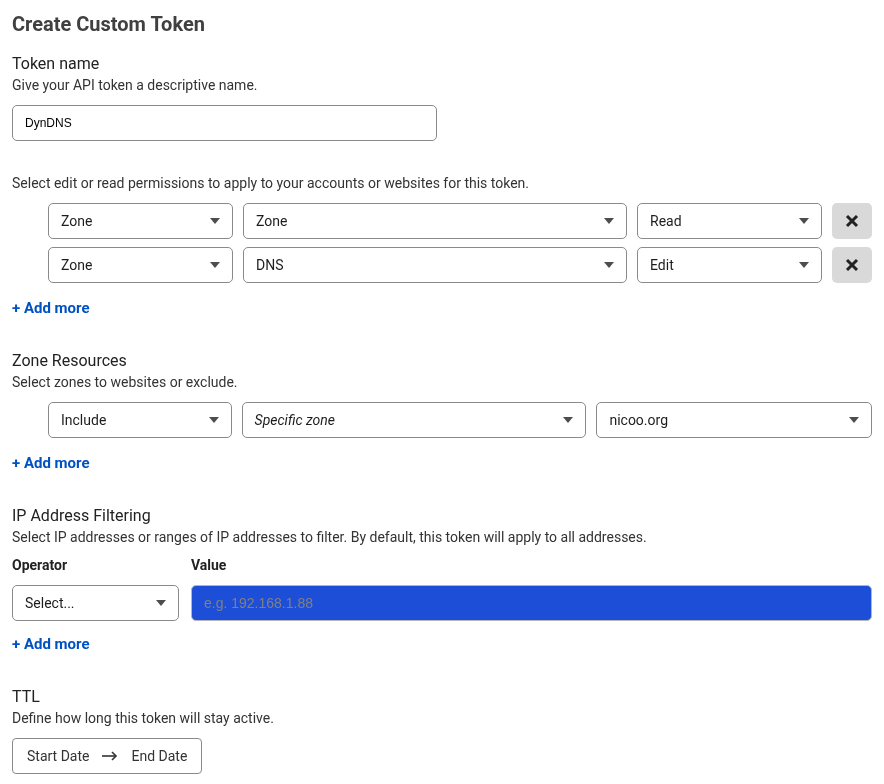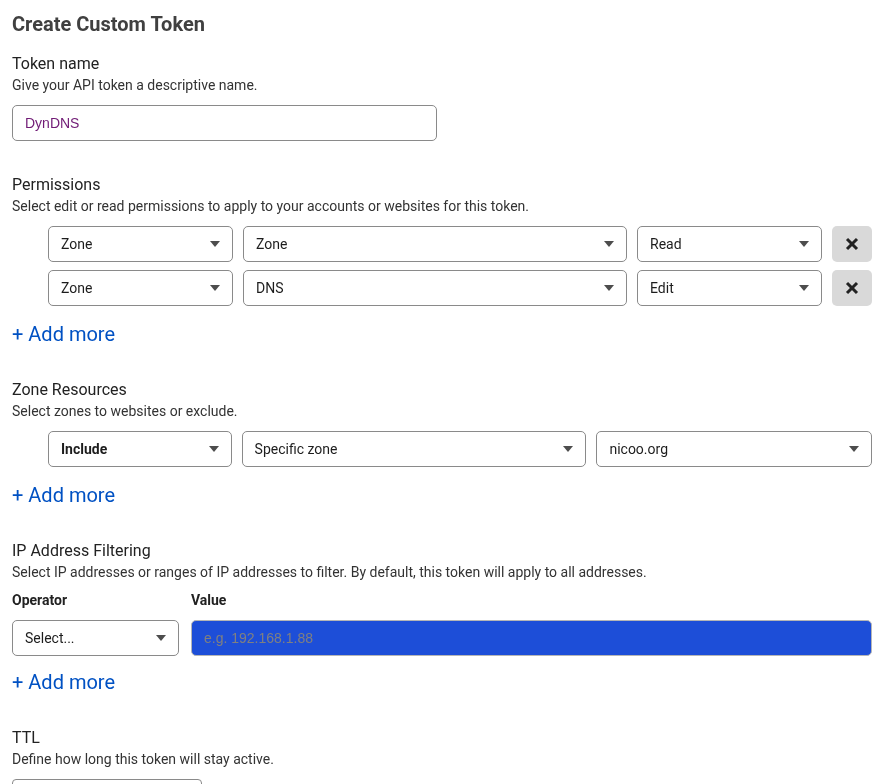--- a/index.html
+++ b/index.html
@@ -43,21 +43,21 @@
       font-size: 14px;
       color: #1d1d1d;
       background: #fff;
       display: flex;
       align-items: center;
       justify-content: space-between;
       cursor: pointer;
     }
     .text-input { width: 425px; cursor: text; }
     .text-input input {
-      border: none; outline: none; font-size: 14px; width: 100%; color:#701a75; background: transparent;
+      border: none; outline: none; font-size: 12px; width: 100%; color:#000000; background: transparent;
     }
     .select-box .caret {
       width: 0; height: 0;
       border-left: 5px solid transparent;
       border-right: 5px solid transparent;
       border-top: 6px solid #4d4d4d;
       margin-left: 8px;
       flex-shrink: 0;
     }
     .row { display: flex; gap: 10px; margin-bottom: 8px; align-items: center; padding-left: 36px; }
@@ -68,29 +68,29 @@
       width: 40px; height: 36px;
       background: #d9d9d9;
       border-radius: 5px;
       display: flex; align-items: center; justify-content: center;
       cursor: pointer;
       flex-shrink: 0;
     }
     .remove-btn svg { width: 14px; height: 14px; stroke: #222; stroke-width: 3; }
     .add-more {
       color: #0051c3;
-      font-size: 20px;
-      font-weight: 400;
+      font-size: 15px;
+      font-weight: 700;
       cursor: pointer;
       margin-top: 8px;
       display: inline-block;
     }
     
-    .zr-col-mode { width: 199px; font-weight: bold; }
-    .zr-col-scope { width: 376px; }
+    .zr-col-mode { width: 199px; }
+    .zr-col-scope { width: 376px; font-style: italic; }
     .zr-col-zone { width: 300px; }
     
     .ip-cols { display: flex; gap: 12px; }
     .ip-op { width: 167px; }
     .ip-val { flex: 1; }
     .ip-val-input {
       height: 36px;
       border: 1px solid #b6b6b6;
       border-radius: 5px;
       padding: 0 12px;
@@ -122,21 +122,20 @@
 
 <div class="section">
   <div class="section-heading">Token name</div>
   <div class="section-desc">Give your API token a descriptive name.</div>
   <div class="text-input">
     <input type="text" value="DynDNS" style="">
   </div>
 </div>
 
 <div class="section">
-  <div class="section-heading">Permissions</div>
   <div class="section-desc">Select edit or read permissions to apply to your accounts or websites for this token.</div>
 
   <div class="row">
     <div class="select-box col-scope">
       <span>Zone</span>
       <span class="caret"></span>
     </div>
     <div class="select-box col-resource">
       <span>Zone</span>
       <span class="caret"></span>

